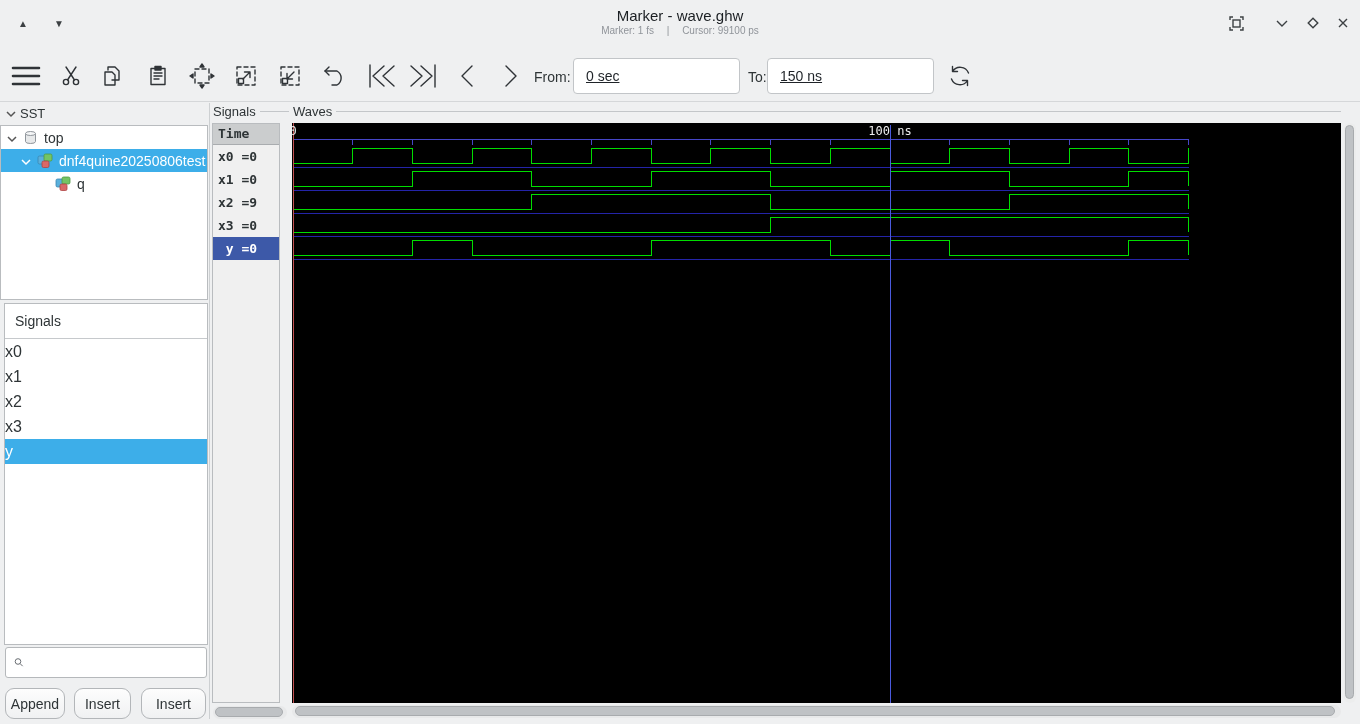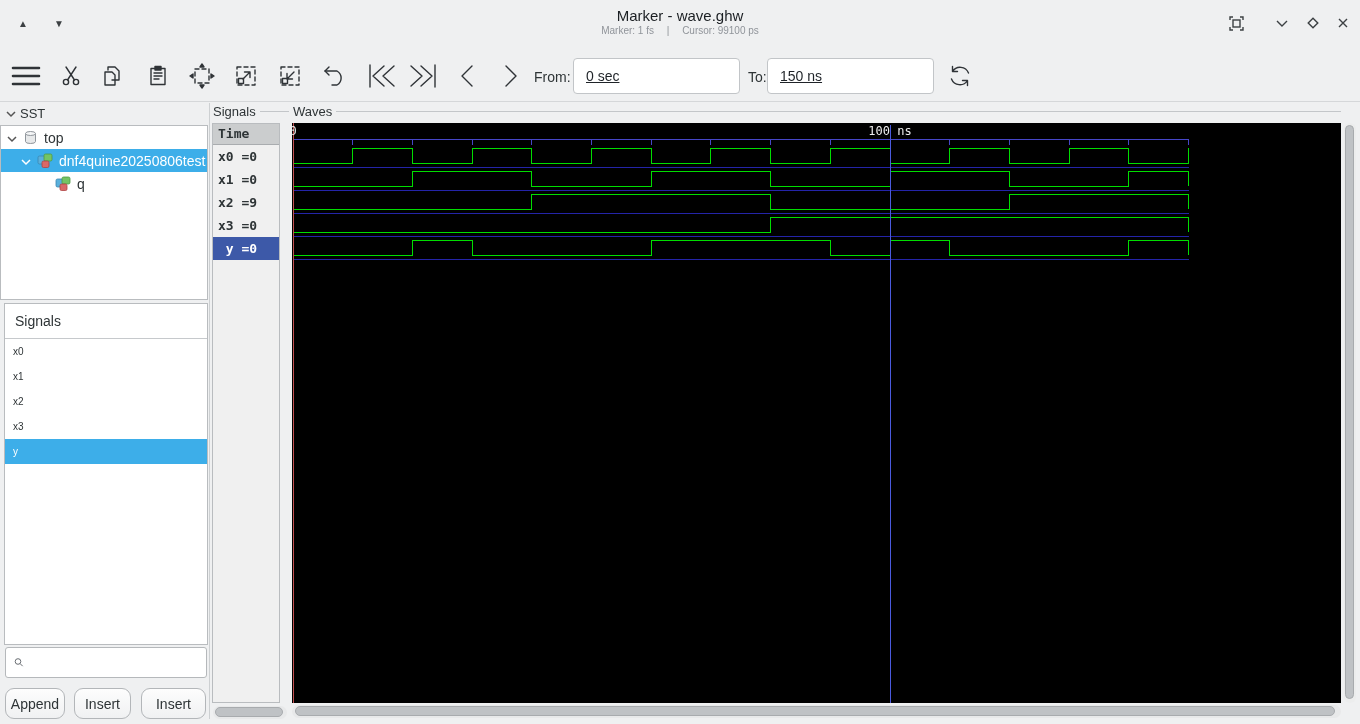--- a/index.html
+++ b/index.html
@@ -33,21 +33,21 @@
   .frame { background:#fff; border:1px solid #b9bcbf; }
   .sst-frame { left:0; top:125px; width:208px; height:175px; overflow:hidden; }
   .tree-row { height:23px; display:flex; align-items:center; font-size:14px; cursor:pointer; white-space:nowrap; }
   .tree-row.selected { background:#3daee9; color:#fff; }
   .tree-chevron svg { stroke:#555; fill:none; stroke-width:1.5; }
   .tree-row.selected .tree-chevron svg { stroke:#fff; }
 
   .sig-frame { left:4px; top:303px; width:204px; height:342px; overflow:hidden; }
   .sig-head { height:35px; line-height:34px; padding-left:10px; border-bottom:1px solid #c6c9cc;
               background:#fff; font-size:14px; color:#2e3436; }
-  .sig-row { height:25px; line-height:25px; padding-left:8px; font-size:10px; cursor:pointer; }
+  .sig-row { height:25px; line-height:25px; font-size:16px; cursor:pointer; }
   .sig-row.selected { background:#3daee9; color:#fff; }
 
   .search-box { left:5px; top:647px; width:202px; height:31px; background:#fff; border:1px solid #b5b8bb;
                 border-radius:3px; display:flex; align-items:center; padding-left:8px; gap:6px; }
   .search-box svg { stroke:#5f6368; fill:none; stroke-width:1.4; }
   .search-input { border:none; outline:none; flex:1; height:100%; font-family:"Liberation Sans",sans-serif;
                   font-size:13px; background:transparent; }
   .act-btn { top:688px; height:31px; border:1px solid #b3b6b9; border-radius:9px;
              background:linear-gradient(#fdfdfd,#f0f1f2); font-size:14px; color:#2e3436; cursor:pointer;
              display:flex; align-items:center; justify-content:center; }

